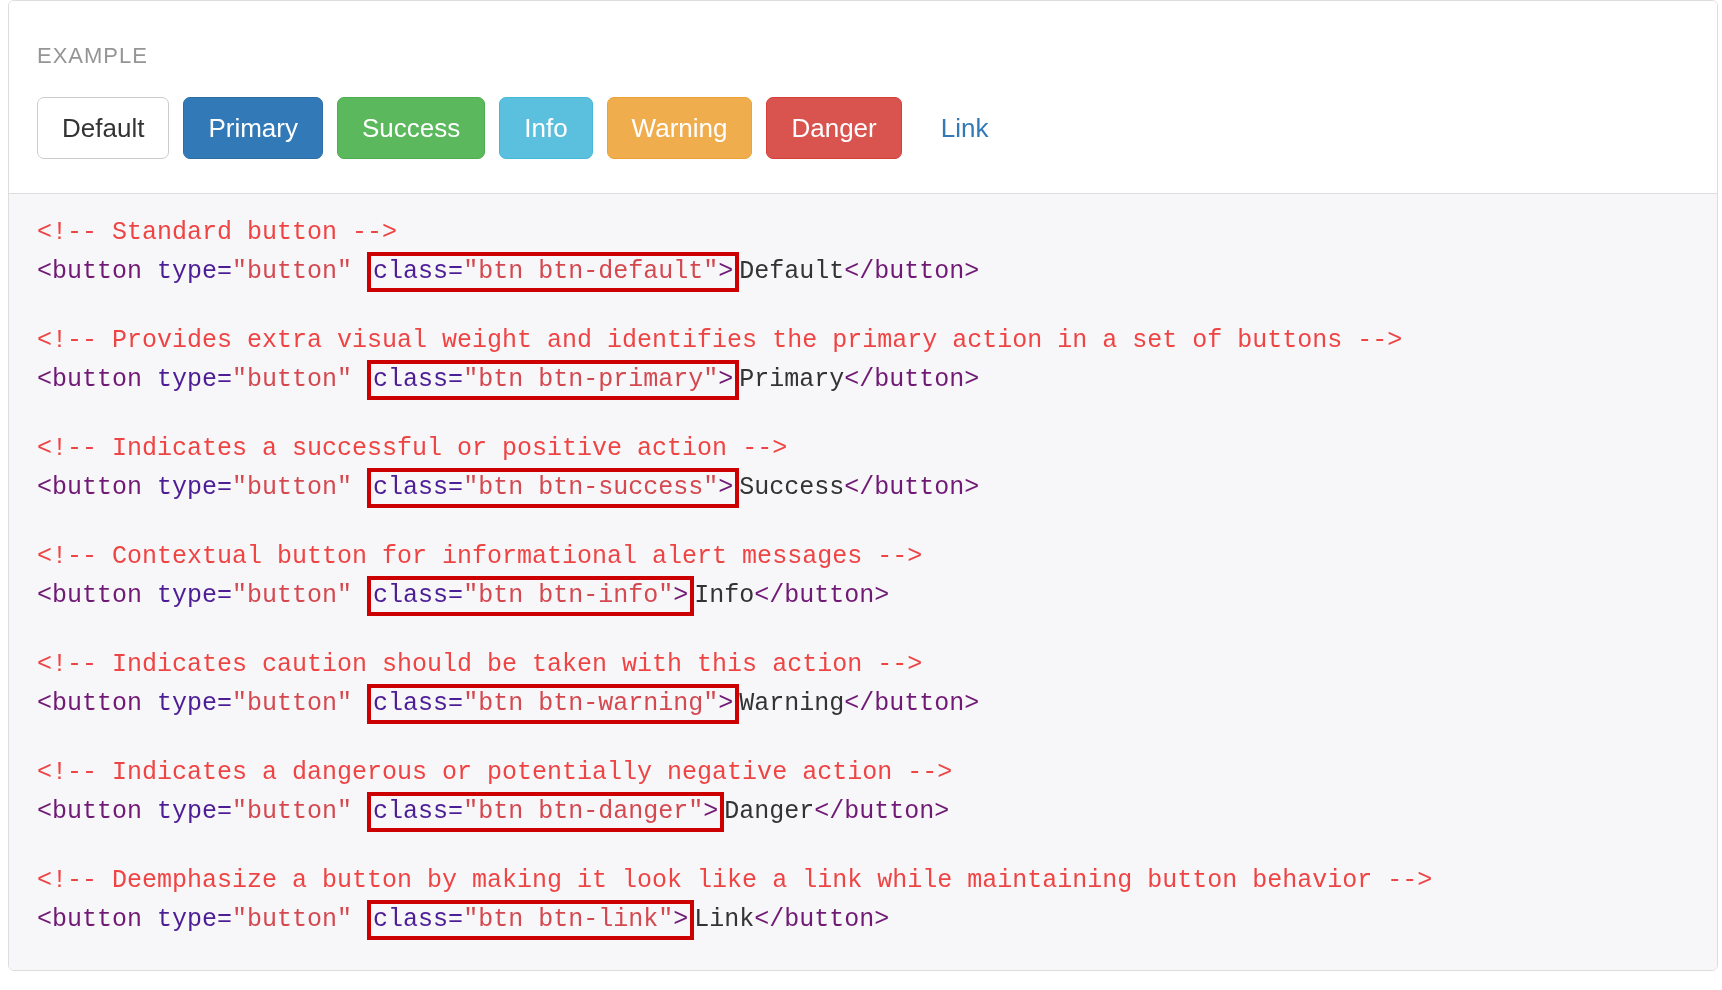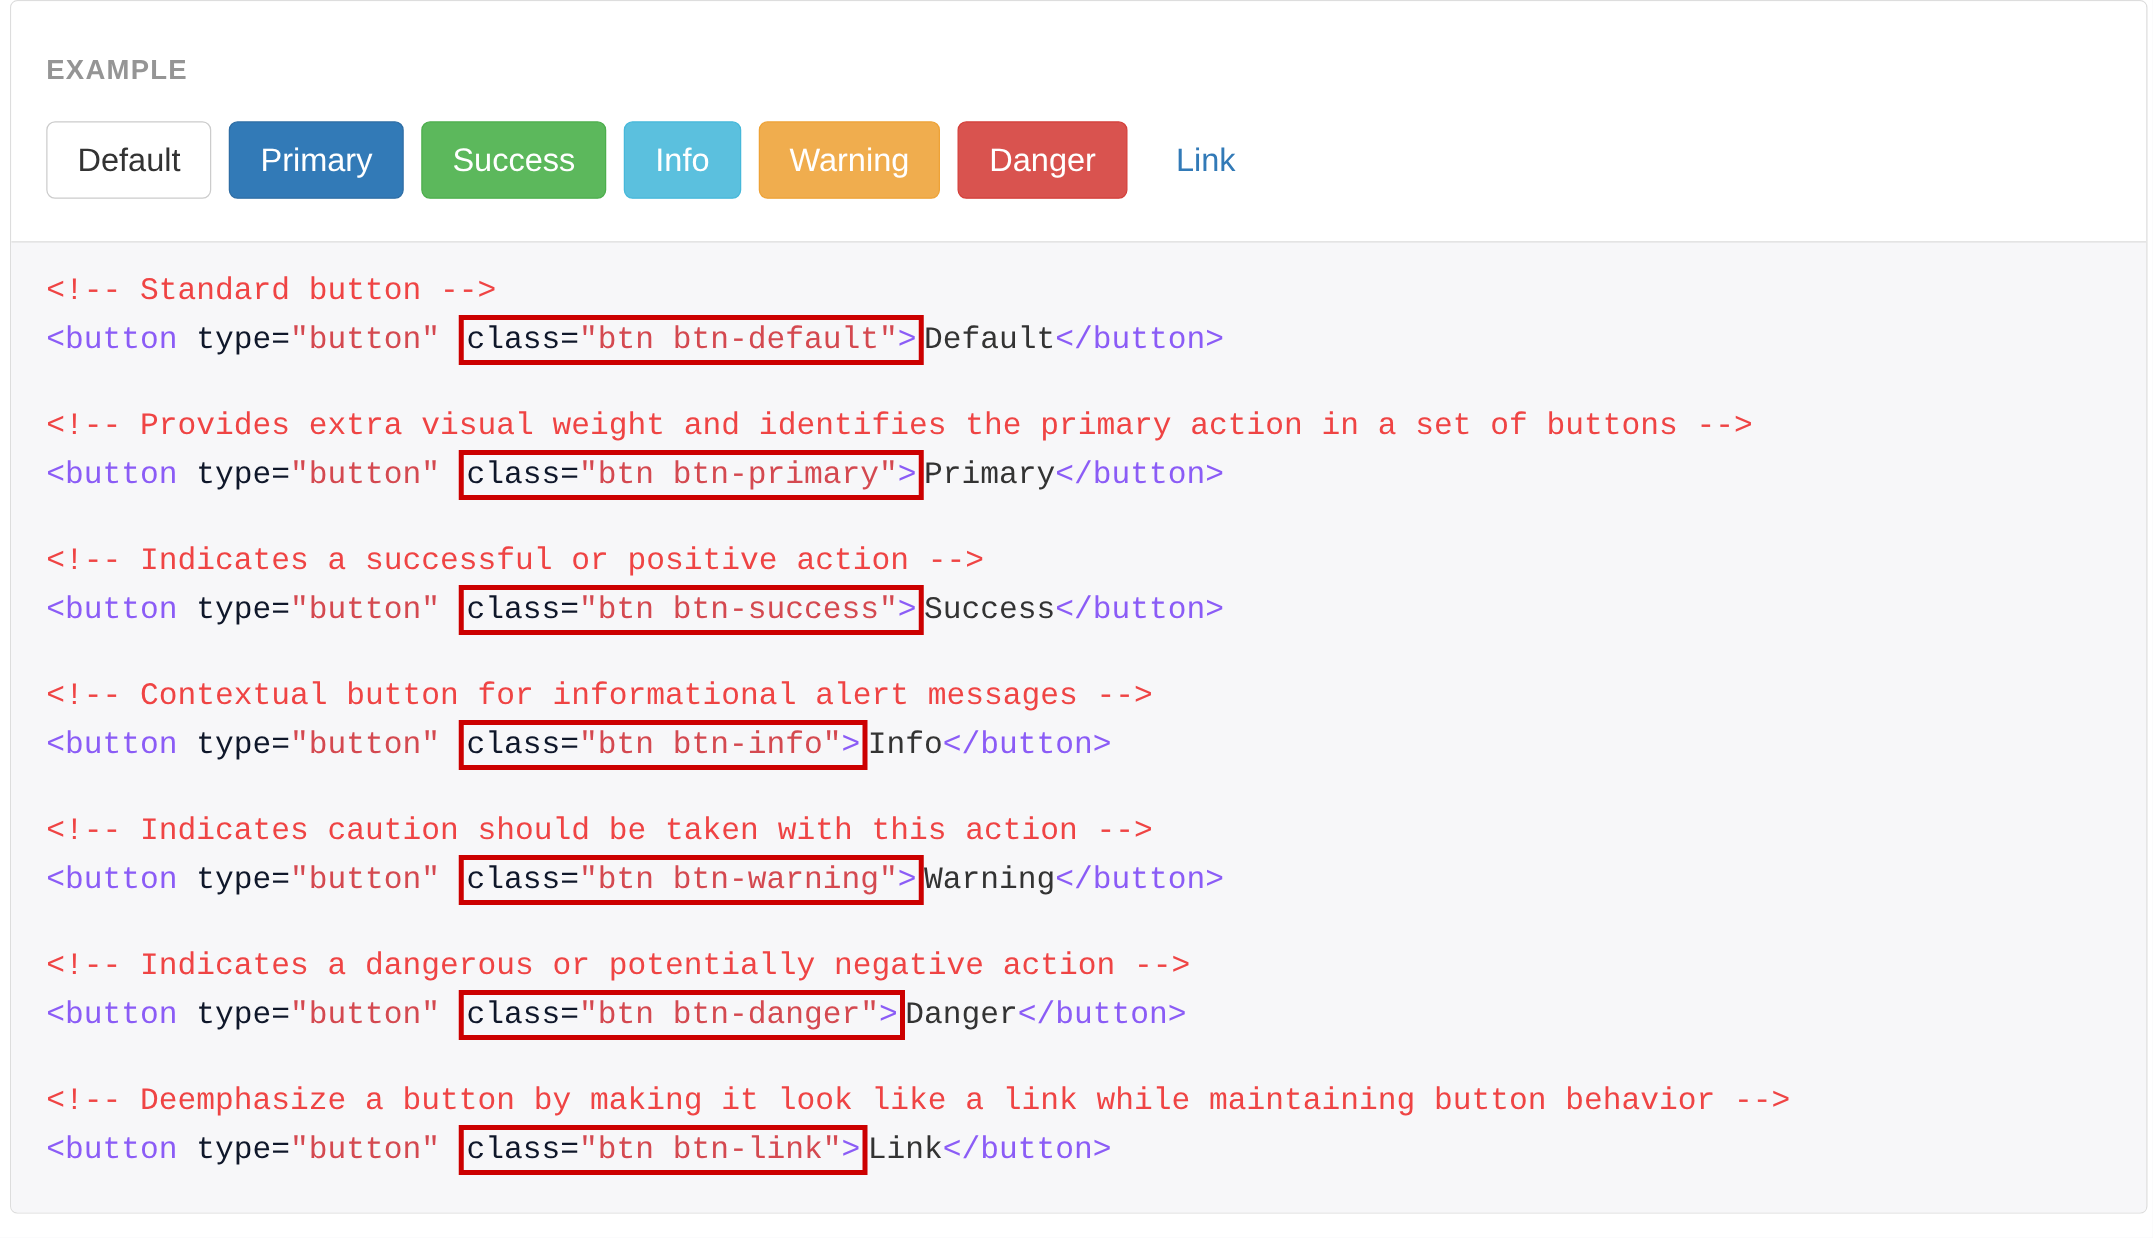--- a/index.html
+++ b/index.html
@@ -17,21 +17,21 @@
     border-radius: 6px;
     overflow: hidden;
   }
   .example-head {
     padding: 18px 28px 0 28px;
     background: #fff;
   }
   .example-label {
     color: #959595;
     font-size: 22px;
-    font-weight: 700;
+    font-weight: 400;
     letter-spacing: 1px;
     margin: 24px 0 28px 0;
   }
   .btn-row {
     display: flex;
     gap: 14px;
     padding-bottom: 34px;
   }
   .btn {
     display: inline-flex;
@@ -57,22 +57,22 @@
     background:#f7f7f9;
     border-top:1px solid #ddd;
     padding: 20px 28px 30px 28px;
     font-family: Menlo, Monaco, Consolas, "Courier New", monospace;
     font-size: 25px;
     line-height: 1.5;
     color:#333;
     white-space: pre;
   }
   .c-comment { color:#ef4444; }
-  .c-tag     { color:#8b5cf6; }
-  .c-attr    { color:#0f172a; }
+  .c-tag     { color:#701a75; }
+  .c-attr    { color:#4c1d95; }
   .c-str     { color:#d44950; }
   .c-txt     { color:#333; }
   .hl { border:4px solid #cc0000; padding:0 2px; display:inline-block; line-height:1.3; }
 
   .block { margin-bottom: 30px; }
 </style>
 </head>
 <body>
 
 <div class="wrapper">

